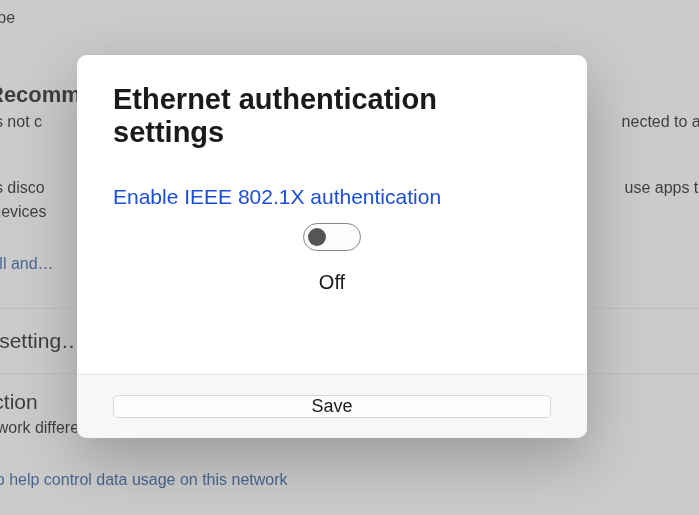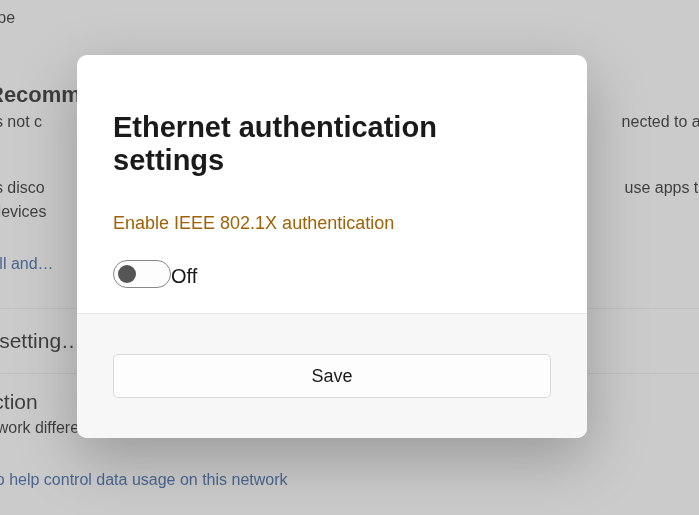--- a/index.html
+++ b/index.html
@@ -57,30 +57,31 @@
     }
     .dialog-body {
       flex: 1;
       padding: 28px 36px 20px 36px;
     }
     .dialog-title {
       font-size: 29px;
       font-weight: 600;
       color: #1a1a1a;
       margin-bottom: 36px;
-      margin-top: 28px;
     }
     .setting-label {
-      font-size: 18px;
-      color: #a16207;
-      margin-bottom: 26px;
+      font-size: 21px;
+      color: #1d4ed8;
+      margin-bottom: 14px;
     }
     .toggle-row {
       display: flex;
-      align-items: flex-end;
+      align-items: center;
+      gap: 20px;
+      flex-direction: column;
     }
     .toggle {
       width: 58px;
       height: 28px;
       border: 1.5px solid #888;
       border-radius: 14px;
       background: #fdfdfd;
       position: relative;
       cursor: pointer;
     }
@@ -94,23 +95,24 @@
       background: #555;
       border-radius: 50%;
     }
     .toggle-state {
       font-size: 20px;
       color: #1a1a1a;
     }
     .dialog-footer {
       background: #f7f7f7;
       border-top: 1px solid #e8e8e8;
-      padding: 40px 36px;
+      padding: 20px 36px;
       display: flex;
       gap: 10px;
+      flex-direction: column;
     }
     .btn {
       flex: 1;
       height: 44px;
       font-size: 18px;
       color: #1a1a1a;
       background: #fdfdfd;
       border: 1px solid #d8d8d8;
       border-radius: 5px;
       cursor: pointer;

